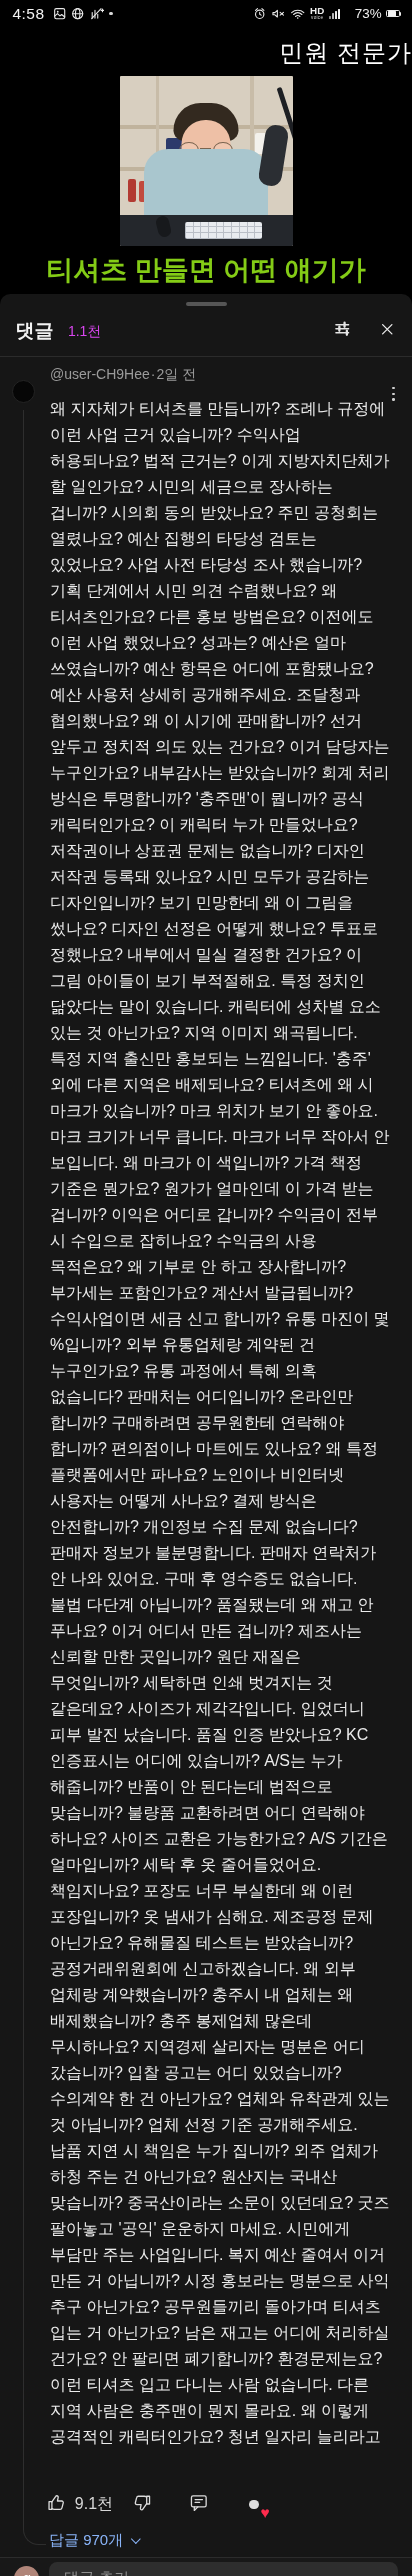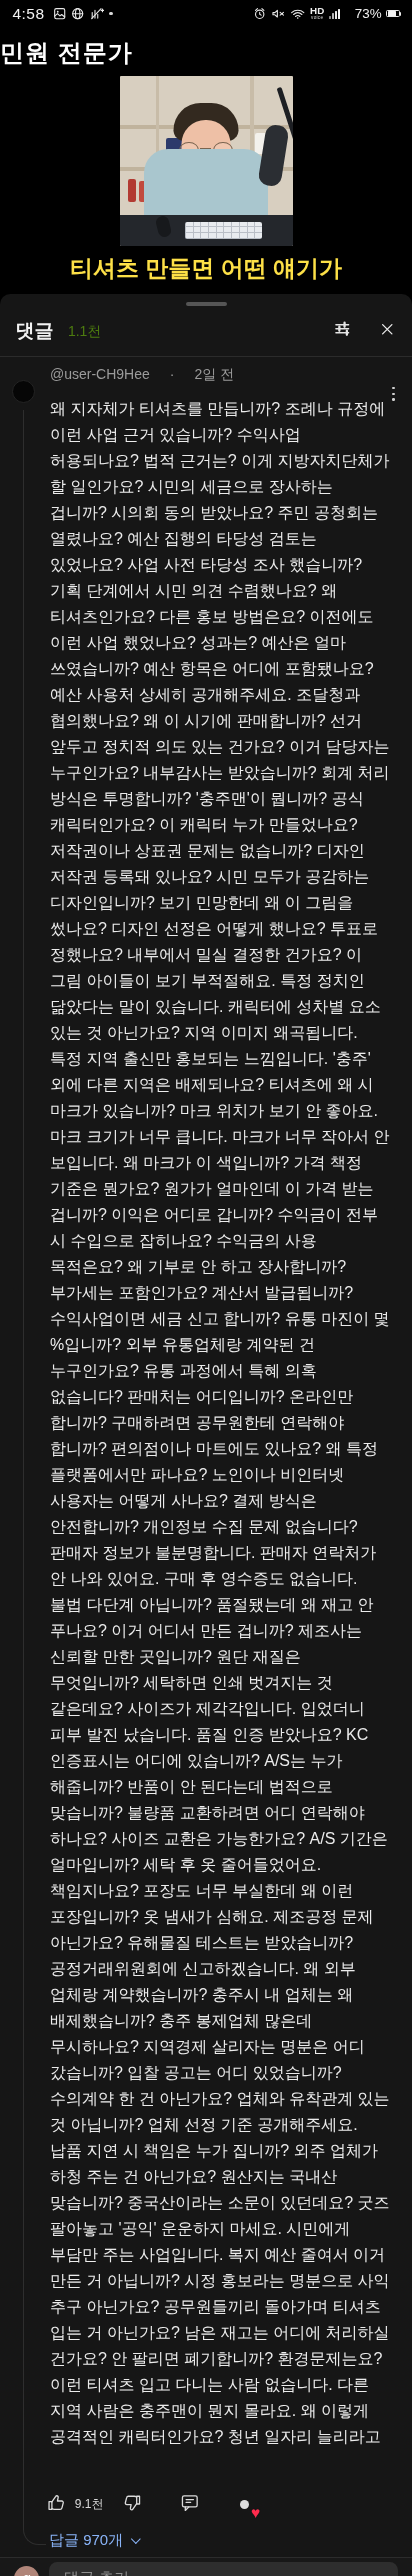--- a/index.html
+++ b/index.html
@@ -23,65 +23,65 @@
   .signal i { display:block; width:2.1px; border-radius:0.5px; }
   .signal i:nth-child(1){height:3.6px;background:#8a8a8a;}
   .signal i:nth-child(2){height:5.7px;background:#b5b5b5;}
   .signal i:nth-child(3){height:7.7px;background:#e9e9e9;}
   .signal i:nth-child(4){height:9.8px;background:#f3f3f3;}
   .battery { position:relative; width:13.4px; height:7.2px; border:1px solid #e9e9e9; border-radius:1.5px; }
   .battery::after { content:""; position:absolute; right:-2.6px; top:1.5px; width:1.5px; height:3.1px; background:#e9e9e9; border-radius:0 1px 1px 0; }
   .battery i { position:absolute; left:0.5px; top:0.5px; bottom:0.5px; width:70%; background:#f3f3f3; border-radius:0.5px; }
 
   
-  .video-title { margin-top:37px; text-align:left; font-size:24px; font-weight:700; color:#fff; letter-spacing:1px;
+  .video-title { margin-top:37px; text-align:right; font-size:24px; font-weight:400; color:#fff; letter-spacing:1px;
     text-shadow:1.5px 1.5px 0 #000,-1.5px 1.5px 0 #000,1.5px -1.5px 0 #000,-1.5px -1.5px 0 #000,0 2.1px 3.1px #000; }
   .video-frame { position:relative; width:173px; height:170px; margin:7.2px auto 0; overflow:hidden; background:#d8cfc0; border-radius:1px; }
   .shelf-line { position:absolute; left:0; right:0; height:3.6px; background:#c0b39d; }
   .shelf-v { position:absolute; top:0; bottom:31px; width:3.6px; background:#c8bca8; }
   .prop { position:absolute; border-radius:2.1px; }
   .person-hair { position:absolute; top:27px; left:50%; transform:translateX(-50%); width:65px; height:38px; background:#33291f; border-radius:31px 31px 12.4px 12.4px; }
   .person-face { position:absolute; top:44px; left:50%; transform:translateX(-50%); width:49px; height:58px; background:#eec0a6; border-radius:24px; }
   .glasses { position:absolute; top:66px; left:50%; transform:translateX(-50%); width:54px; height:17.5px; display:flex; justify-content:space-between; }
   .glasses i { width:19.6px; height:16.5px; border:1.5px solid #7a6450; border-radius:50%; background:rgba(255,255,255,.12); }
   .glasses::after { content:""; position:absolute; left:21px; top:6.2px; width:11.3px; height:1.5px; background:#7a6450; }
   .person-body { position:absolute; bottom:30px; left:50%; transform:translateX(-50%); width:124px; height:67px; background:#a9c6ce; border-radius:24px 24px 0 0; }
   .mic { position:absolute; right:7.2px; top:49px; width:23px; height:61px; background:#2b2e33; border-radius:10.3px; transform:rotate(9deg); }
   .mic-arm { position:absolute; right:1px; top:10.3px; width:5.2px; height:62px; background:#1d1f23; transform:rotate(-18deg); border-radius:2.1px; }
   .desk { position:absolute; bottom:0; left:0; right:0; height:31px; background:#24272c; }
   .keyboard { position:absolute; bottom:7.2px; left:65px; width:77px; height:17.5px; background:#e8ebef; border-radius:2.1px;
     background-image:repeating-linear-gradient(90deg,#b9bec6 0 1px,transparent 1px 7.7px),repeating-linear-gradient(0deg,#b9bec6 0 1px,transparent 1px 6.2px); }
   .mouse { position:absolute; bottom:9.3px; left:37px; width:13.4px; height:20.6px; background:#17191c; border-radius:6.2px; transform:rotate(-14deg); }
-  .video-caption { margin-top:8.2px; text-align:center; font-size:23px; font-weight:700; color:#fde047; line-height:1.22;
+  .video-caption { margin-top:8.2px; text-align:center; font-size:27px; font-weight:700; color:#84cc16; line-height:1.22;
     text-shadow:0 1px 2.1px #000; }
 
   
   .sheet { position:absolute; top:294px; left:0; right:0; bottom:0; background:#161616; border-radius:10.3px 10.3px 0 0; overflow:hidden; }
   .drag-handle { width:41px; height:4.1px; border-radius:2.1px; background:#555; margin:8.2px auto 0; }
   .sheet-header { display:flex; align-items:center; padding:11.3px 13.4px 12.4px 15.5px; }
   .sheet-title { font-size:19px; font-weight:700; color:#f2f2f2; }
-  .sheet-count { font-size:14px; color:#4d7c0f; margin-left:14.4px; position:relative; top:1px; }
+  .sheet-count { font-size:14px; color:#d946ef; margin-left:14.4px; position:relative; top:1px; }
   .hdr-btn { background:none; border:none; cursor:pointer; display:inline-flex; padding:2.1px; }
   .sort-btn { margin-left:auto; }
   .close-btn { margin-left:23px; margin-right:1px; }
   .sheet-divider { height:1px; background:#2b2b2b; }
 
   .comment { position:relative; height:calc(100% - 75px); }
   .avatar { position:absolute; left:12.4px; top:13.4px; width:23px; height:23px; border-radius:50%; background:#060606; border:0.5px solid #242424; }
   .thread-line { position:absolute; left:23px; top:44px; bottom:66px; width:1px; background:#2e2e2e; }
   .thread-curve { position:absolute; left:23px; bottom:49px; width:23px; height:17.5px; border-left:1px solid #2e2e2e; border-bottom:1px solid #2e2e2e; border-bottom-left-radius:15.5px; }
   .pinned-row { margin:14.4px 41px 0 50px; display:flex; align-items:center; gap:6.2px; color:#969696; font-size:13px; }
   .menu-dots { position:absolute; right:14.4px; top:17.5px; display:flex; flex-direction:column; gap:3.1px; background:none; border:none; cursor:pointer; padding:3.1px; }
   .menu-dots i { width:2.6px; height:2.6px; border-radius:50%; background:#d2d2d2; }
-  .author-row { margin:9.3px 41px 0 50px; display:flex; gap:20px; font-size:14px; color:#9b9b9b; }
+  .author-row { margin:9.3px 41px 0 50px; display:flex; gap:1px; font-size:14px; color:#9b9b9b; }
   .comment-body { margin:11.3px 21.6px 0 50px; max-height:2050px; overflow:hidden; font-size:16px; line-height:26px; color:#ececec; word-break:keep-all; overflow-wrap:break-word; }
 
   .action-row { position:absolute; left:47px; bottom:78px; display:flex; align-items:center; }
   .act-btn { background:none; border:none; cursor:pointer; display:inline-flex; padding:0; }
-  .like-count { font-size:12px; color:#d7d7d7; margin-left:8.2px; }
+  .like-count { font-size:16px; color:#d7d7d7; margin-left:8.2px; }
   .dislike-btn { margin-left:18.5px; }
   .reply-btn { margin-left:38px; }
   .heart-badge { position:relative; margin-left:34px; width:23px; height:23px; border:none; background:none; cursor:pointer; padding:0; }
   .heart-avatar { width:23px; height:23px; border-radius:50%;
     background:conic-gradient(from 210deg,#2f8f4a 0 32%,#e8edf2 32% 44%,#cf3a3a 44% 70%,#2c59a8 70% 88%,#2f8f4a 88% 100%); }
   .heart-avatar::after { content:""; position:absolute; left:6.7px; top:6.7px; width:9.3px; height:9.3px; border-radius:50%; background:rgba(255,255,255,.85); }
   .heart-glyph { position:absolute; right:-4.1px; bottom:-4.1px; font-size:15.5px; color:#ff2b4d; line-height:1; text-shadow:0 0 1px #161616; }
 
   .replies-row { position:absolute; left:49px; bottom:44px; display:inline-flex; align-items:center; gap:8.2px; background:none; border:none; cursor:pointer; font-size:15px; color:#8ab4f8; }
   .chev-down { width:6.7px; height:6.7px; border-right:1.5px solid #8ab4f8; border-bottom:1.5px solid #8ab4f8; transform:rotate(45deg) translateY(-2.1px); }

